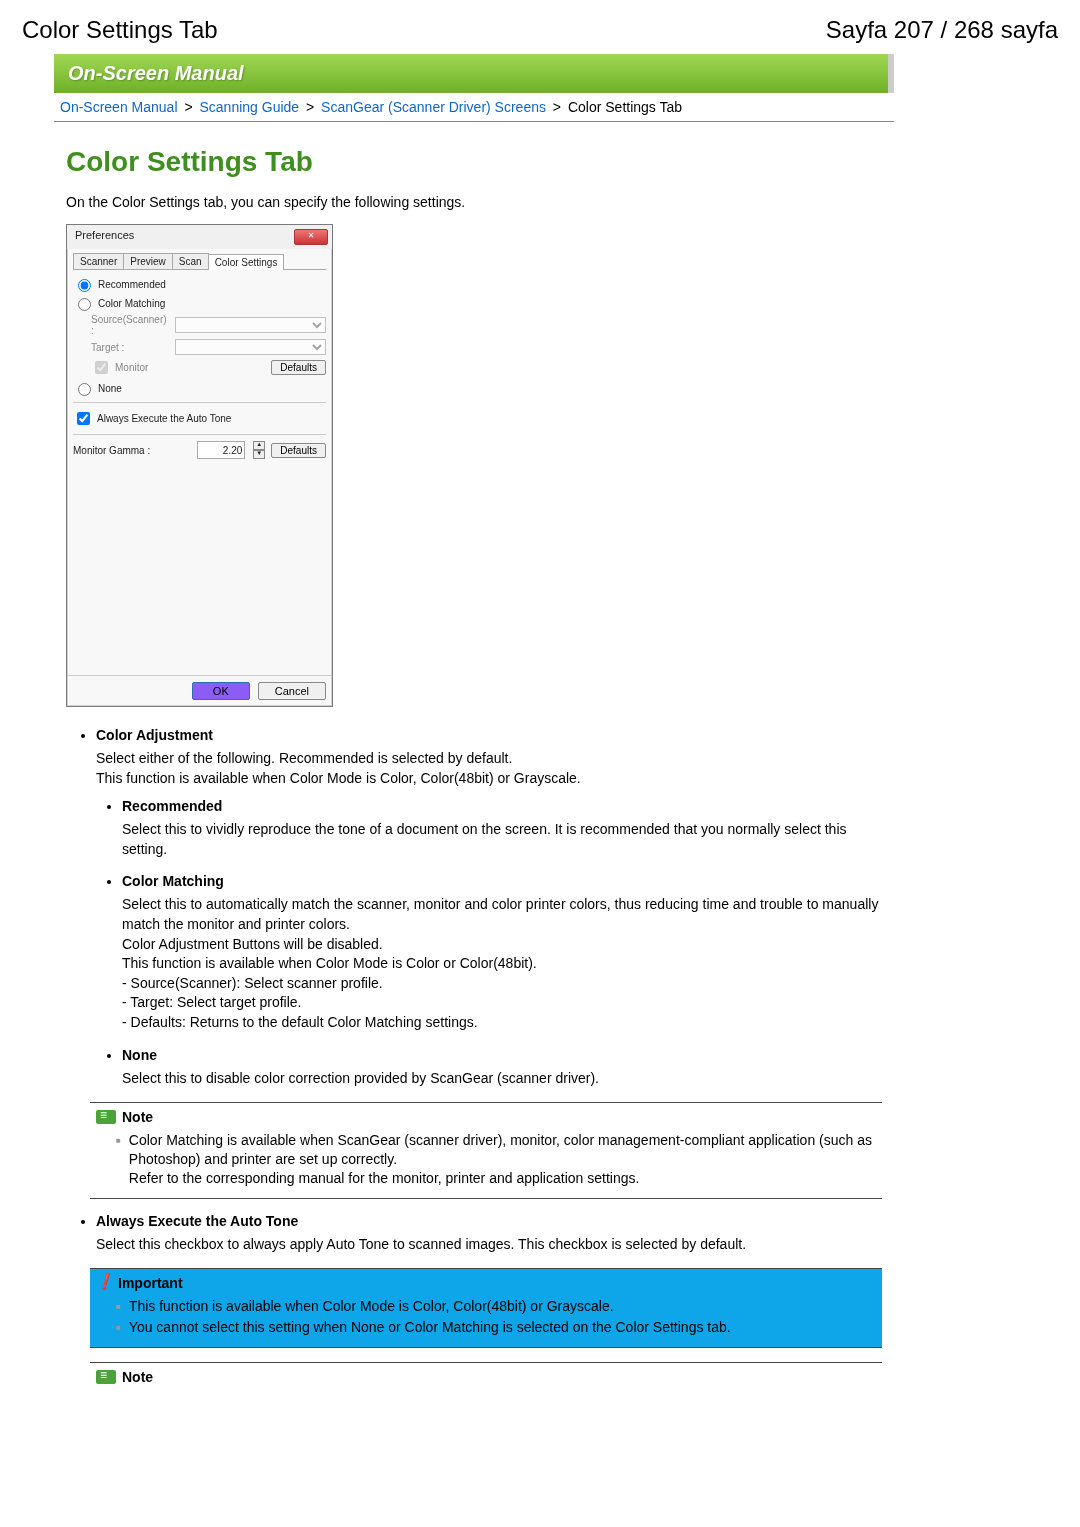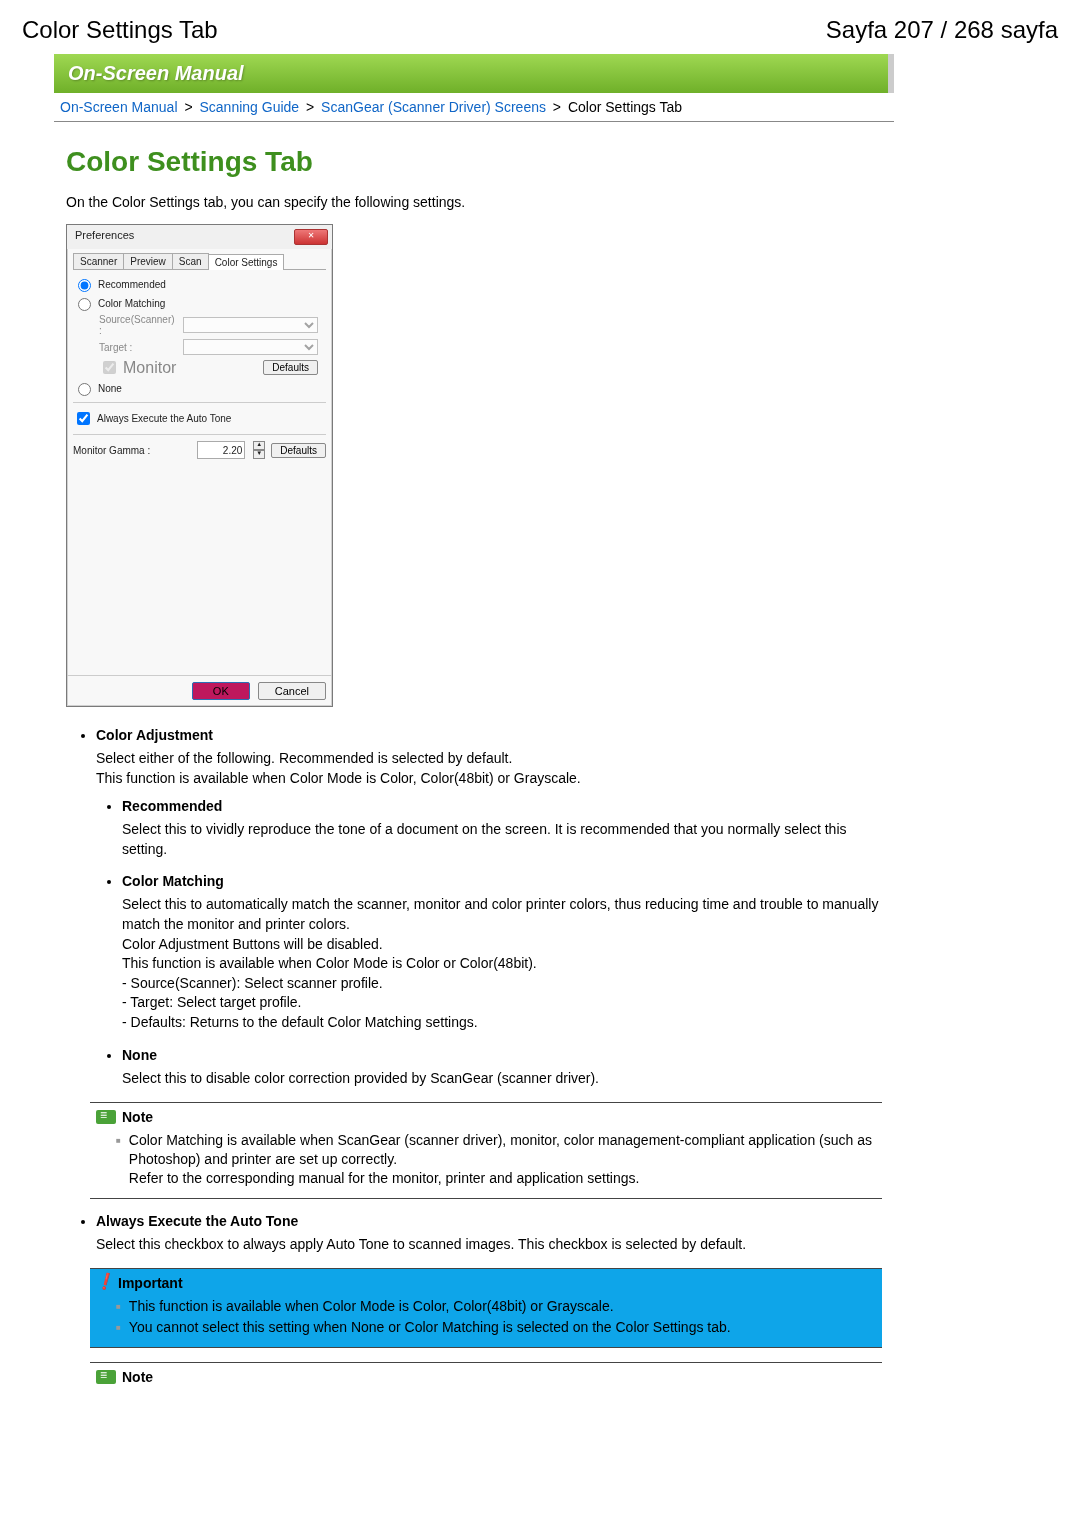--- a/index.html
+++ b/index.html
@@ -129,21 +129,21 @@
   .radio-row label, .chk-row label {
     font-size: 10px;
   }
   .sub-block {
     margin-left: 18px;
   }
   .form-row {
     display: flex;
     align-items: center;
     gap: 6px;
-    margin: 3px 8px;
+    margin: 3px 0;
   }
   .form-row .lbl {
     width: 78px;
     color: #888;
     font-size: 10px;
   }
   .form-row select, .form-row input[type="text"] {
     flex: 1;
     font-size: 10px;
     height: 16px;
@@ -203,21 +203,21 @@
     display: flex;
     justify-content: flex-end;
     gap: 8px;
     padding: 6px;
     border-top: 1px solid #ccc;
   }
   .btn-main {
     font-size: 11px;
     padding: 2px 20px;
     border: 1px solid #2a6fb5;
-    background: #be185d;
+    background: #8b5cf6;
     border-radius: 2px;
   }
   .btn-sec {
     font-size: 11px;
     padding: 2px 16px;
     border: 1px solid #888;
     background: #f0f0f0;
     border-radius: 2px;
   }
 
@@ -383,21 +383,21 @@
             <span class="lbl">Source(Scanner) :</span>
             <select disabled=""></select>
           </div>
           <div class="form-row">
             <span class="lbl">Target :</span>
             <select disabled=""></select>
           </div>
           <div class="form-row" style="justify-content:space-between;">
             <span style="display:flex;align-items:center;gap:4px;">
               <input type="checkbox" checked="" disabled="" style="">
-              <label style="font-size:16px;color:#888;">Monitor</label>
+              <label style="font-size:10px;color:#888;">Monitor</label>
             </span>
             <button class="btn-small">Defaults</button>
           </div>
         </div>
 
         <div class="radio-row">
           <input type="radio" style="">
           <label>None</label>
         </div>
 

